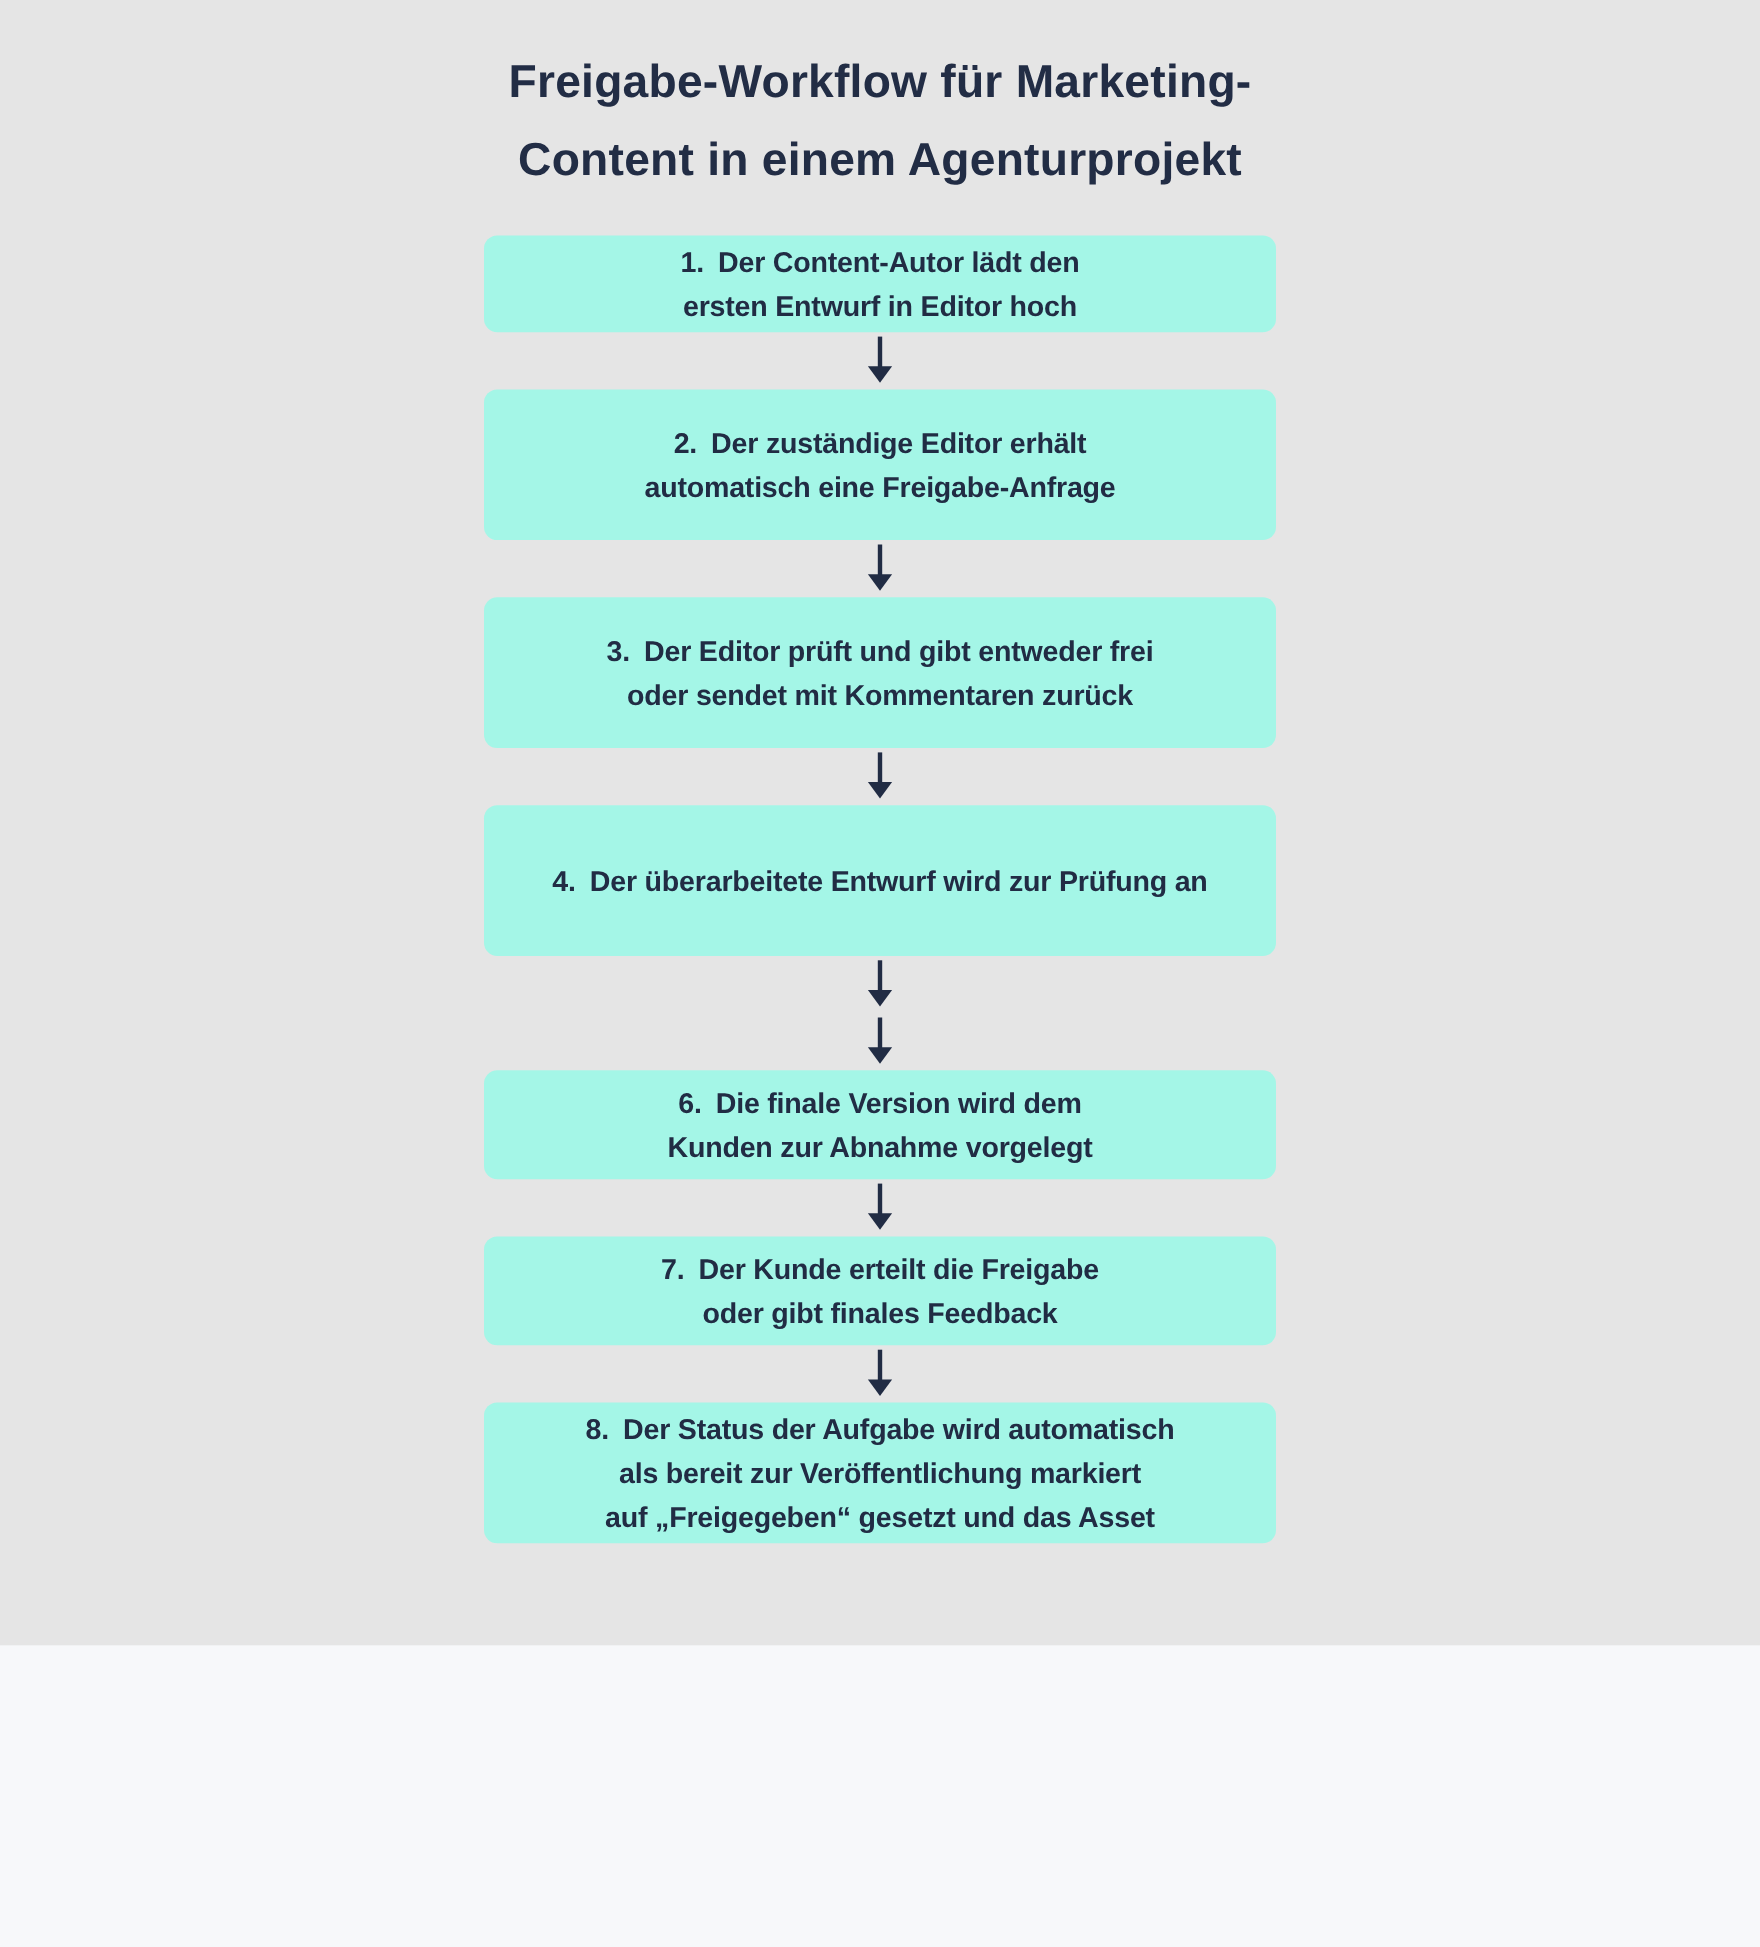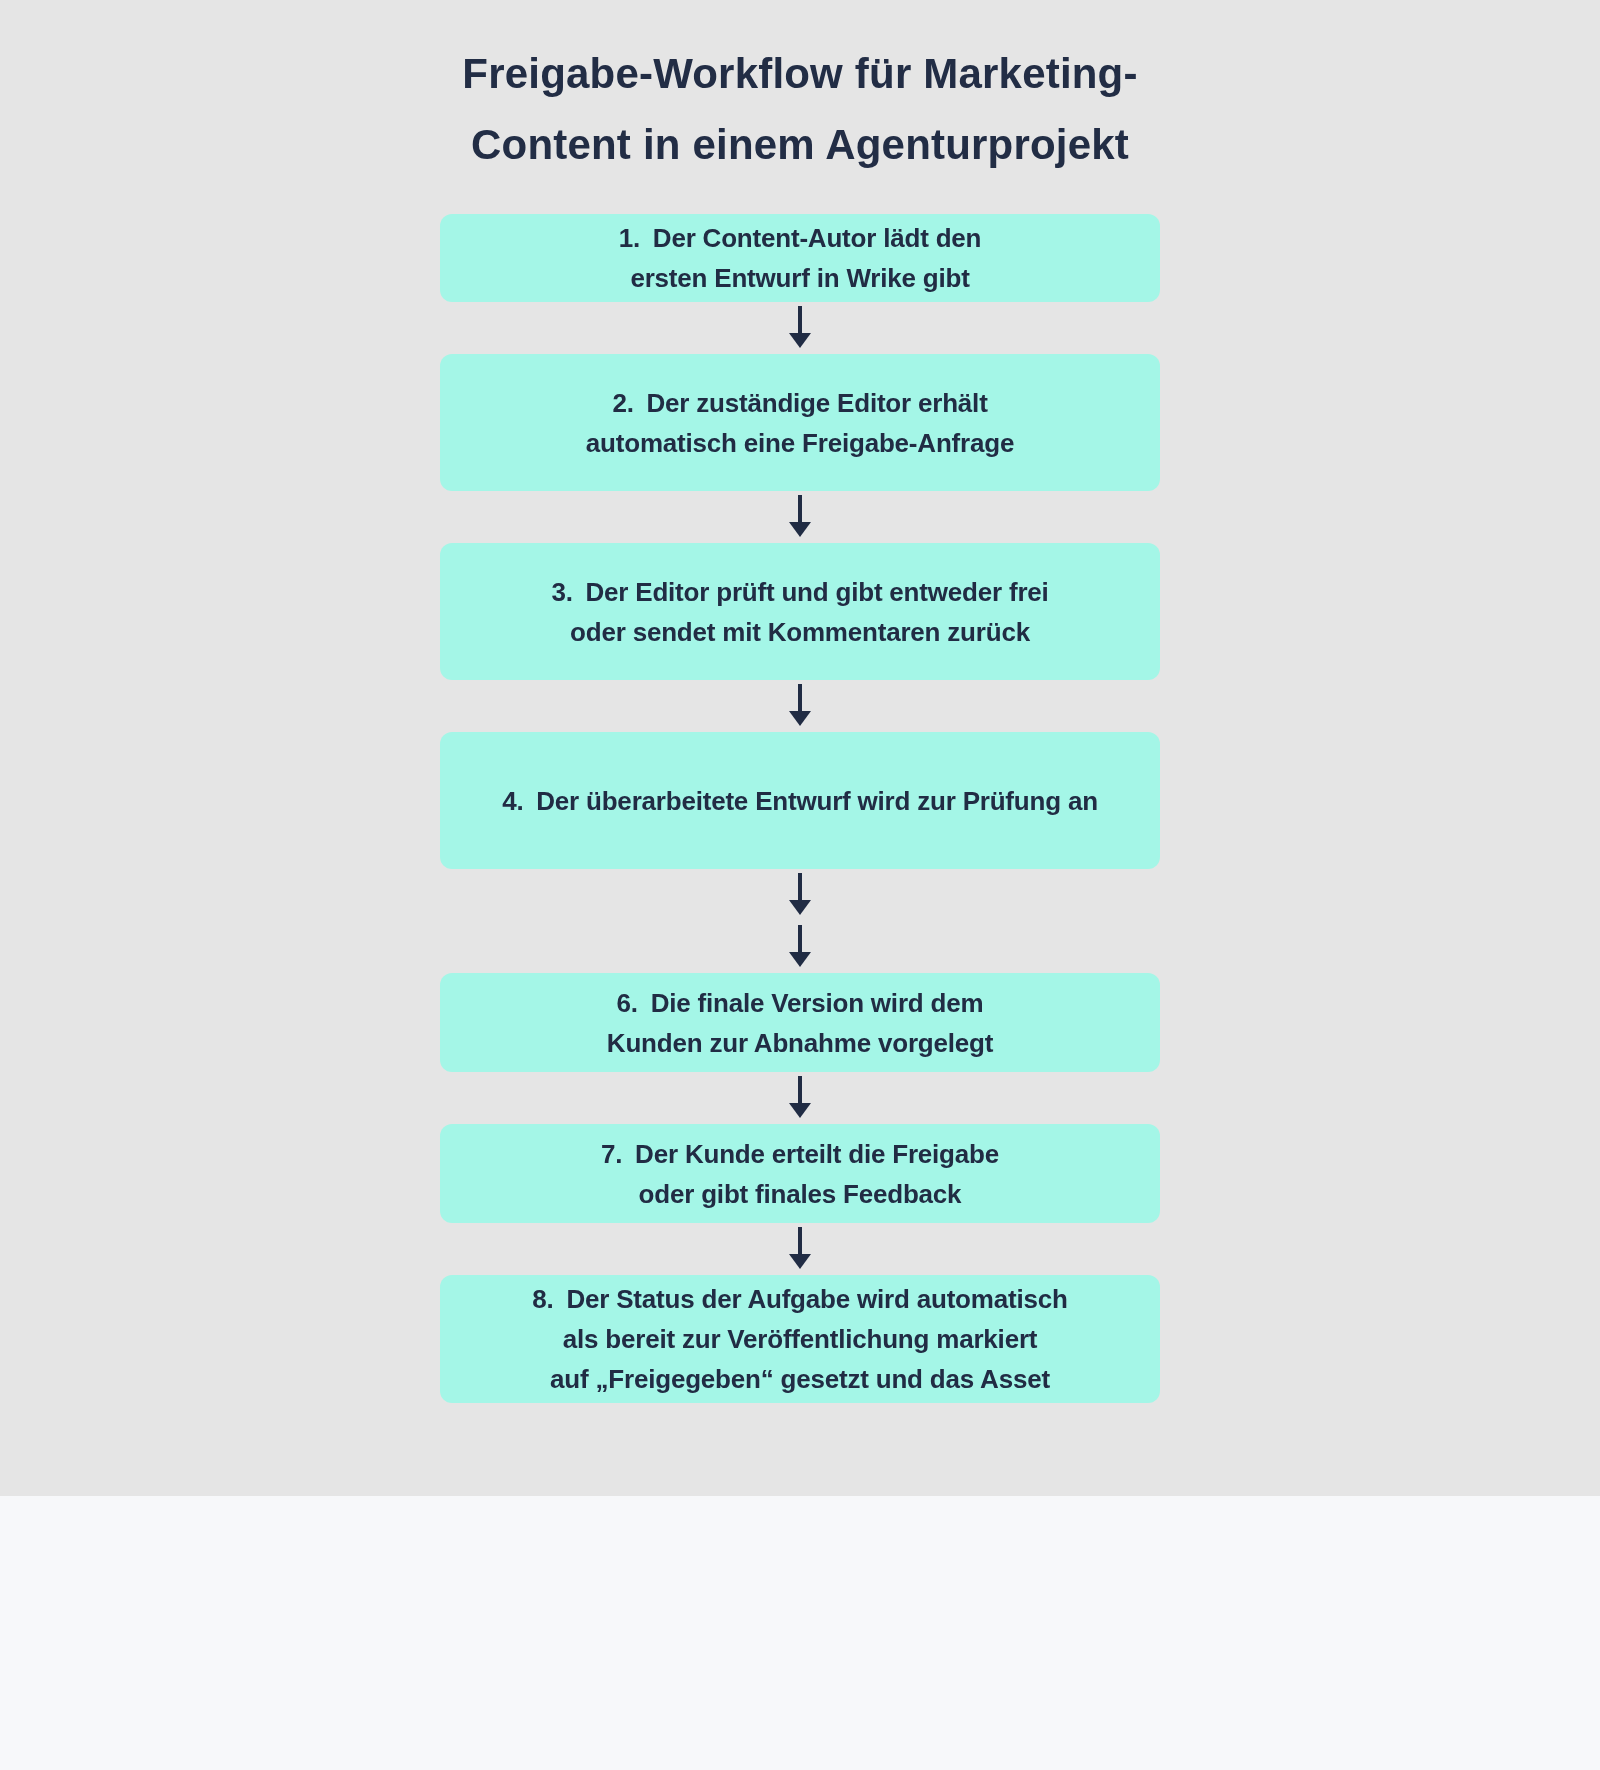--- a/index.html
+++ b/index.html
@@ -94,21 +94,21 @@
 
   <div class="title">
     <div>Freigabe-Workflow für Marketing-</div>
     <div>Content in einem Agenturprojekt</div>
   </div>
 
   <div class="flow">
 
     <div class="box box-sm">
       <div>1. Der Content-Autor lädt den</div>
-      <div>ersten Entwurf in Wrike gibt</div>
+      <div>ersten Entwurf in Editor hoch</div>
     </div>
 
     <div class="arrow">
       <div class="arrow-shaft"></div>
       <div class="arrow-head"></div>
     </div>
 
     <div class="box box-lg">
       <div>2. Der zuständige Editor erhält</div>
       <div>automatisch eine Freigabe-Anfrage</div>

